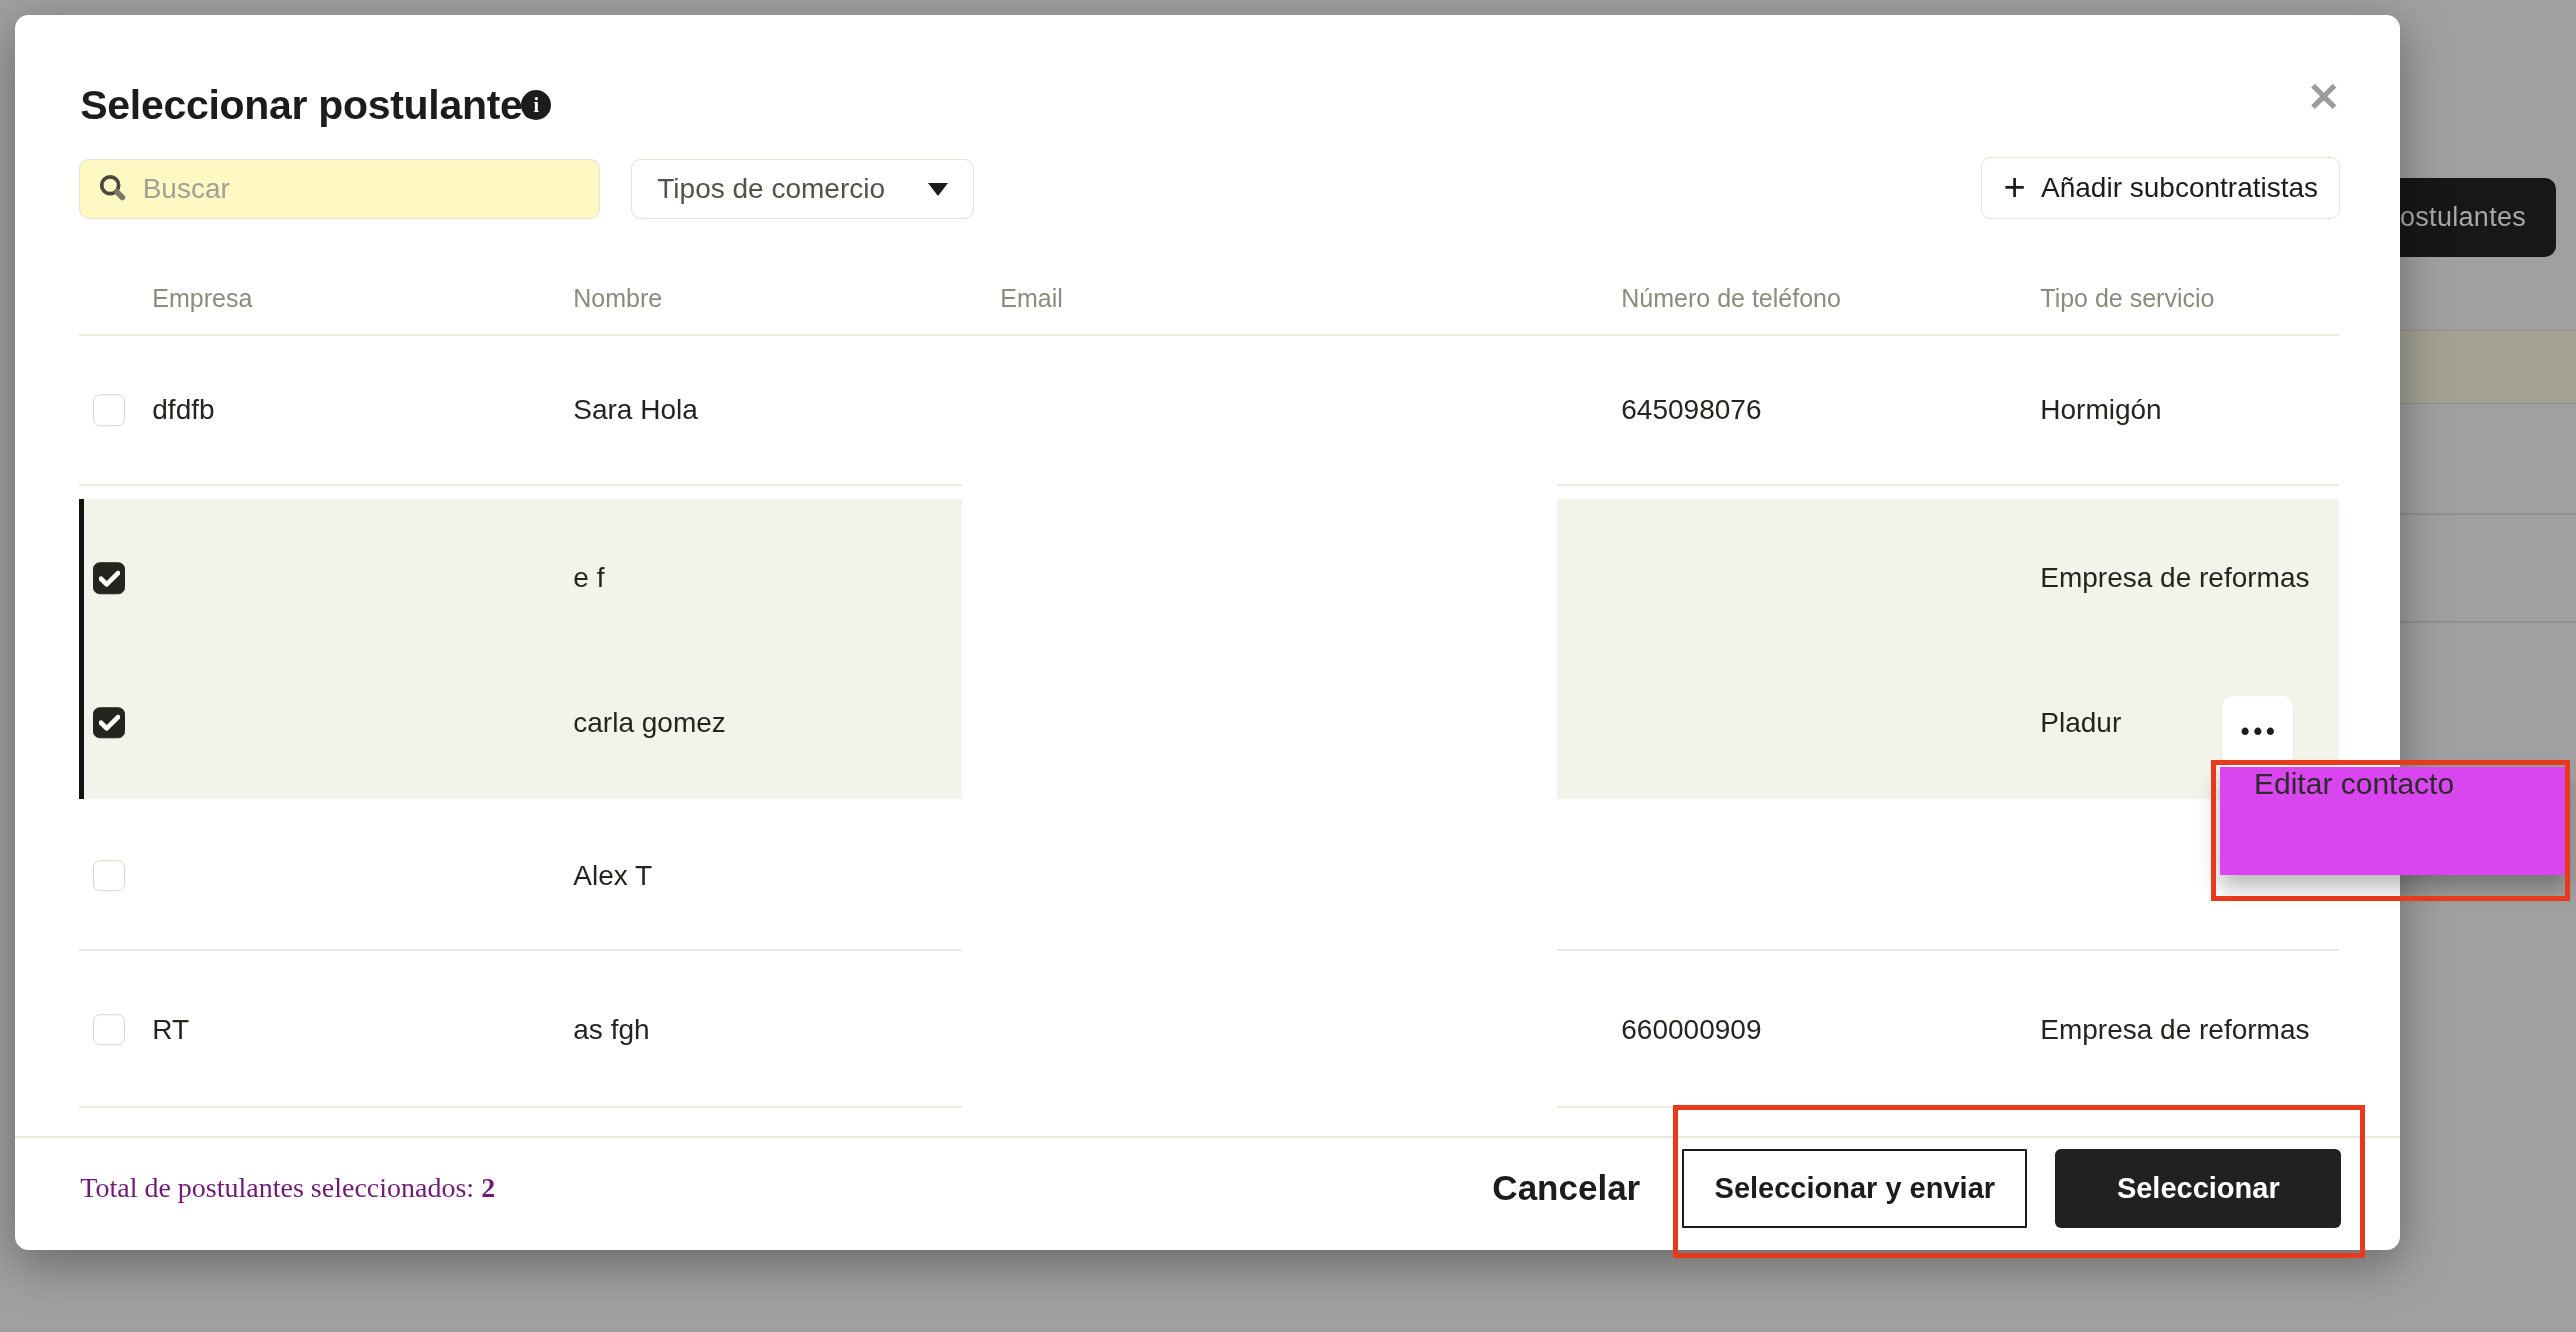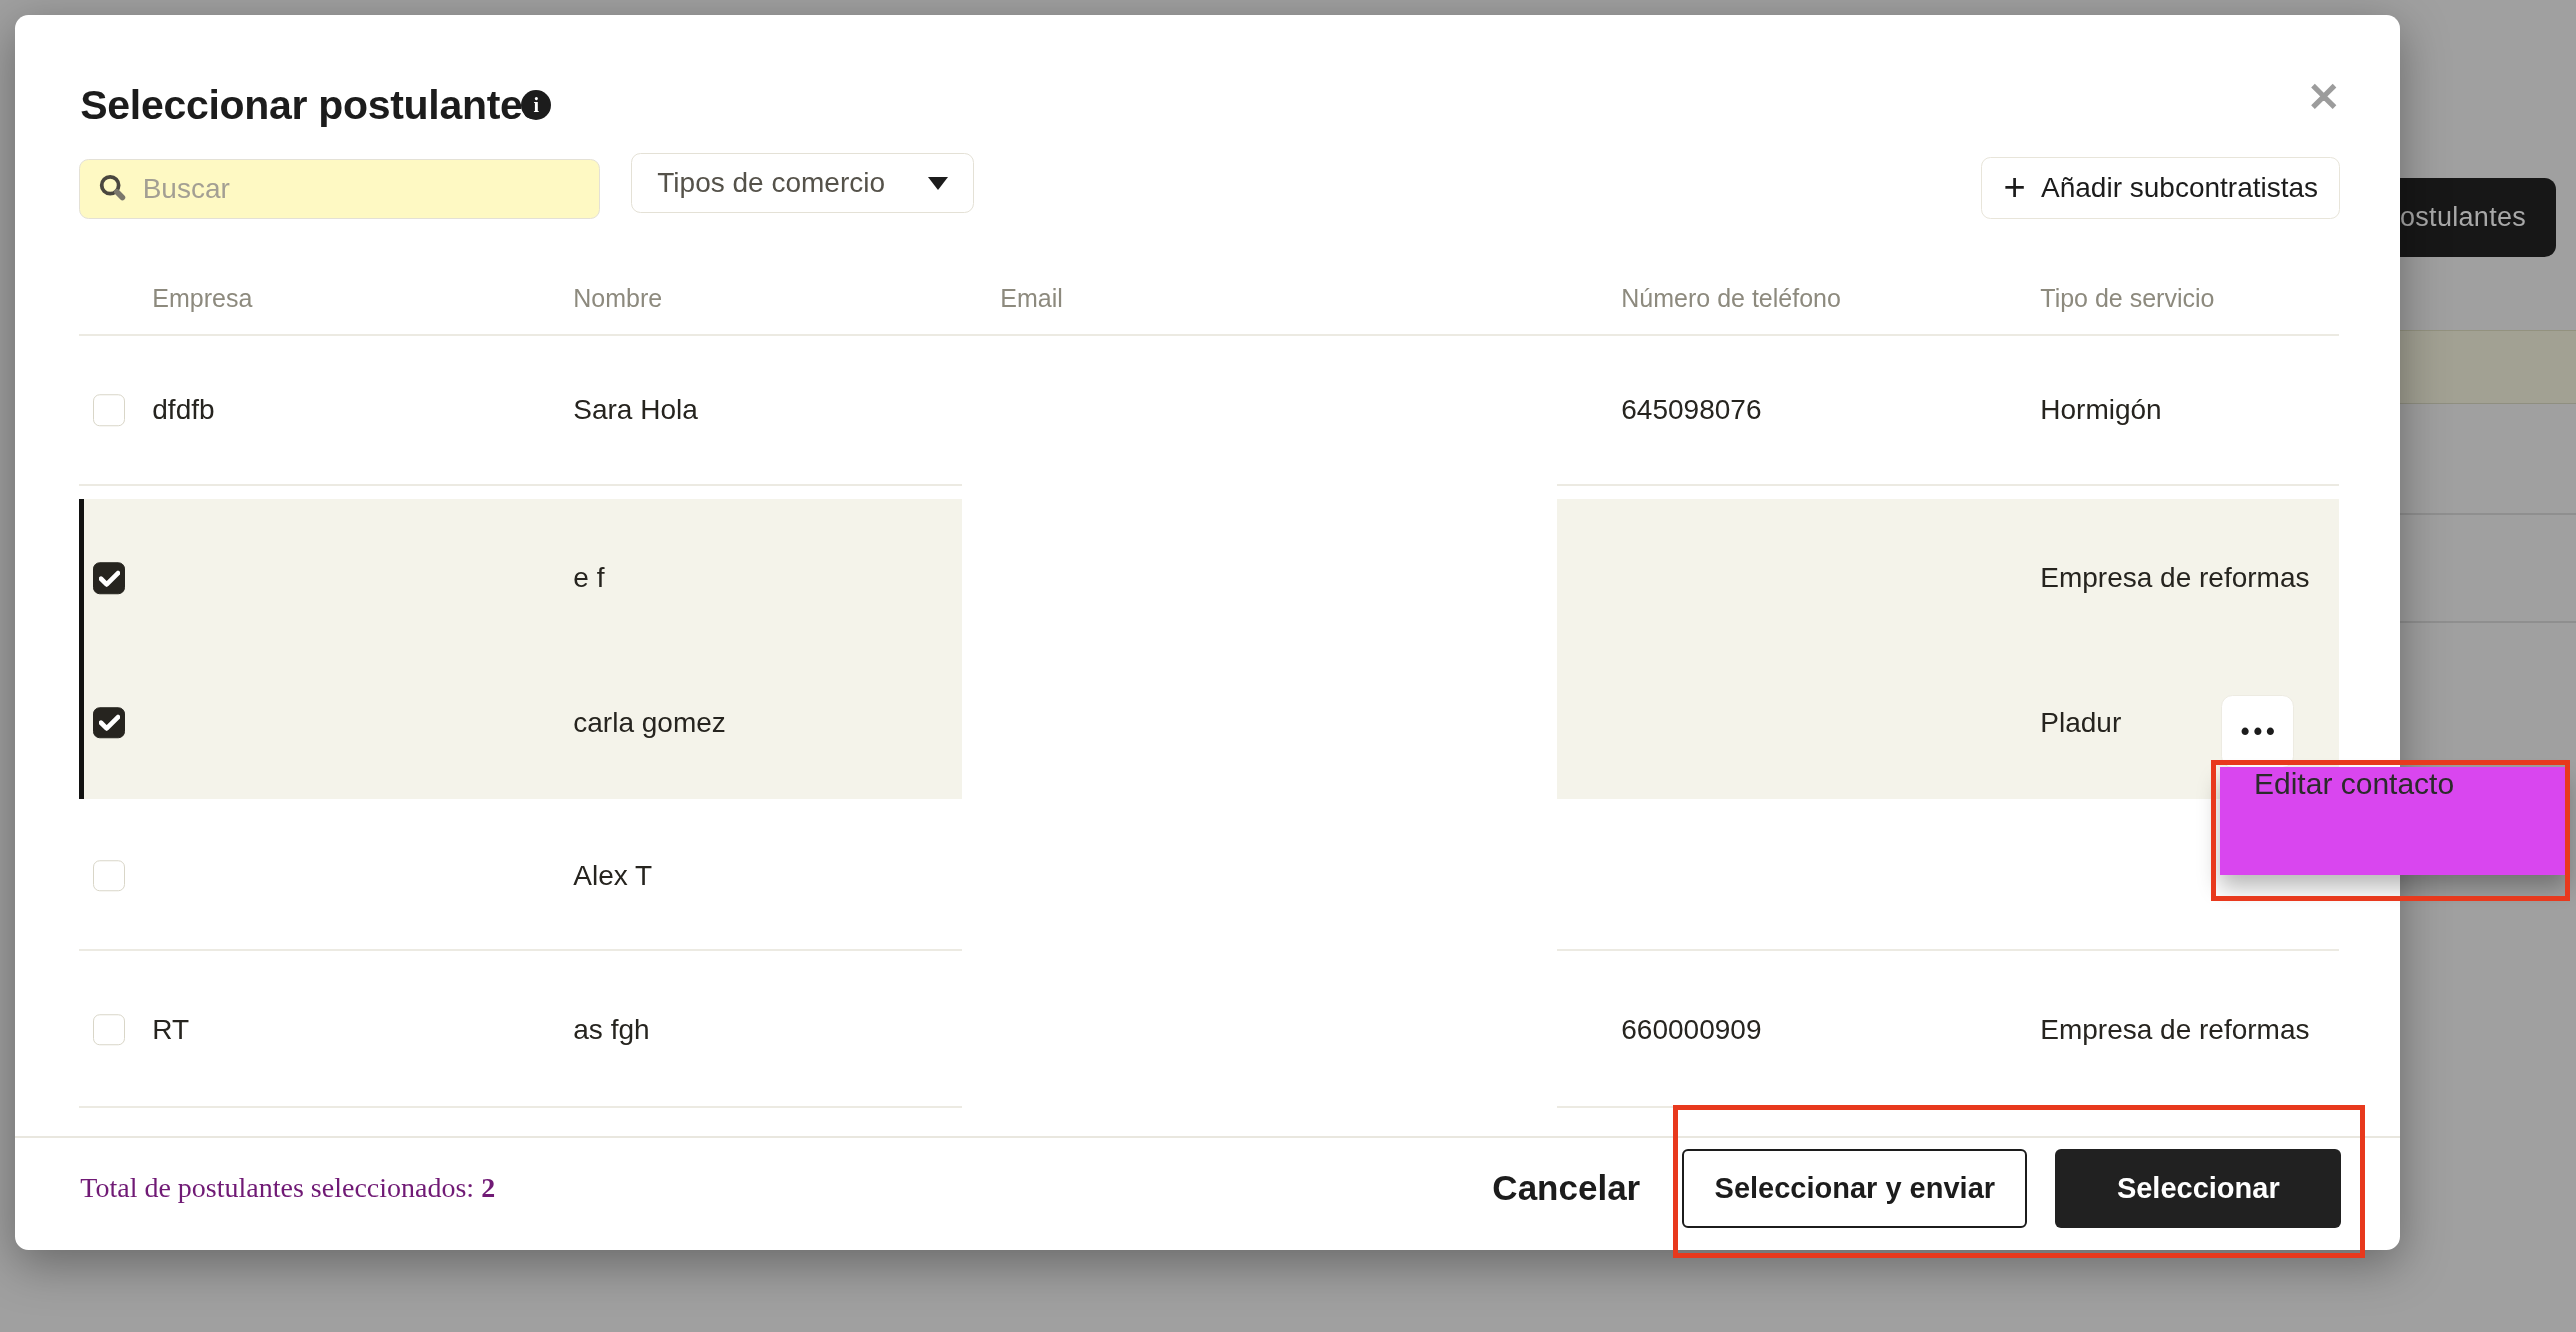--- a/index.html
+++ b/index.html
@@ -51,21 +51,21 @@
     display:flex; align-items:center; padding:0 17px;
   }
   .search-box svg{ flex:0 0 auto; margin-right:13.4px; }
   .search-box input{
     border:none; outline:none; flex:1; font-size:28px; color:#3b382f;
     font-family:"Liberation Sans", sans-serif; background:transparent;
   }
   .search-box input::placeholder{ color:#a39f93; }
 
   .select-box{
-    position:absolute; left:616px; top:138px; width:343px; height:60px;
+    position:absolute; left:616px; top:144px; width:343px; height:60px;
     border:1.9px solid #e4e1d6; border-radius:9.5px; background:#fff;
     display:flex; align-items:center; padding:0 25px; cursor:pointer;
   }
   .select-box .sel-label{ flex:1; font-size:28px; color:#55524a; }
   .caret{
     width:0; height:0; border-left:10.5px solid transparent; border-right:10.5px solid transparent;
     border-top:13.4px solid #1c1c1c;
   }
 
   .add-btn{
@@ -126,21 +126,21 @@
   .footer-line{ position:absolute; left:0; top:1121px; width:2385px; height:1.9px; background:#e9e7df; }
   .total-text{ position:absolute; left:65px; top:1157px; font-size:28px; color:#701a75;font-family:Liberation Serif, serif; }
   .total-text b{ font-weight:700; }
   .cancel-btn{
     position:absolute; left:1470px; top:1134px; width:162px; height:78px;
     display:flex; align-items:center; justify-content:center;
     font-size:35px; font-weight:600; color:#1c1c1c; cursor:pointer;
   }
   .btn-outline{
     position:absolute; left:1667px; top:1134px; width:345px; height:79px;
-    background:#fff; border:2.9px solid #1c1c1c; border-radius:6px;
+    background:#fff; border:2.9px solid #1c1c1c; border-radius:1px;
     display:flex; align-items:center; justify-content:center;
     font-size:29px; font-weight:600; color:#1c1c1c; cursor:pointer;
   }
   .btn-solid{
     position:absolute; left:2040px; top:1134px; width:286px; height:79px;
     background:#212121; border-radius:6px;
     display:flex; align-items:center; justify-content:center;
     font-size:29px; font-weight:600; color:#ffffff; cursor:pointer;
   }
 

